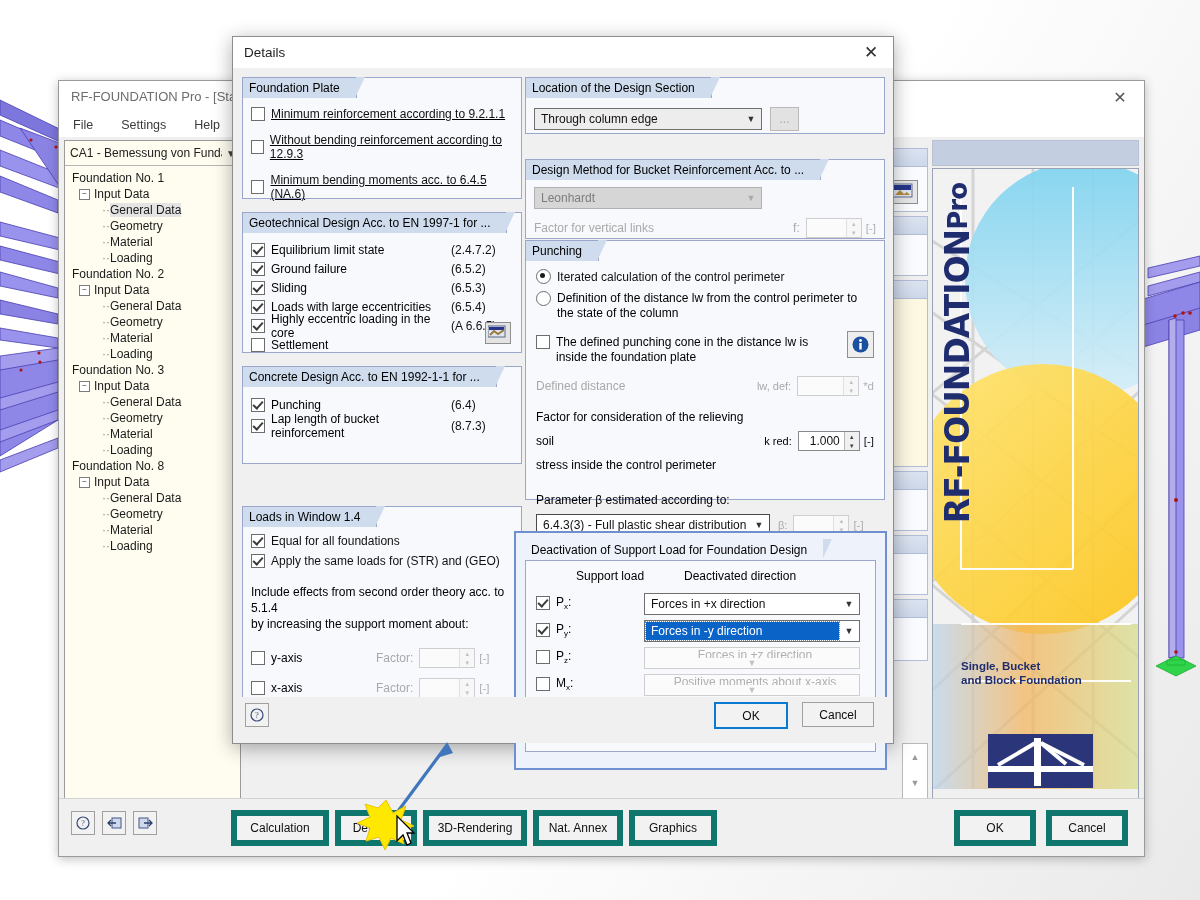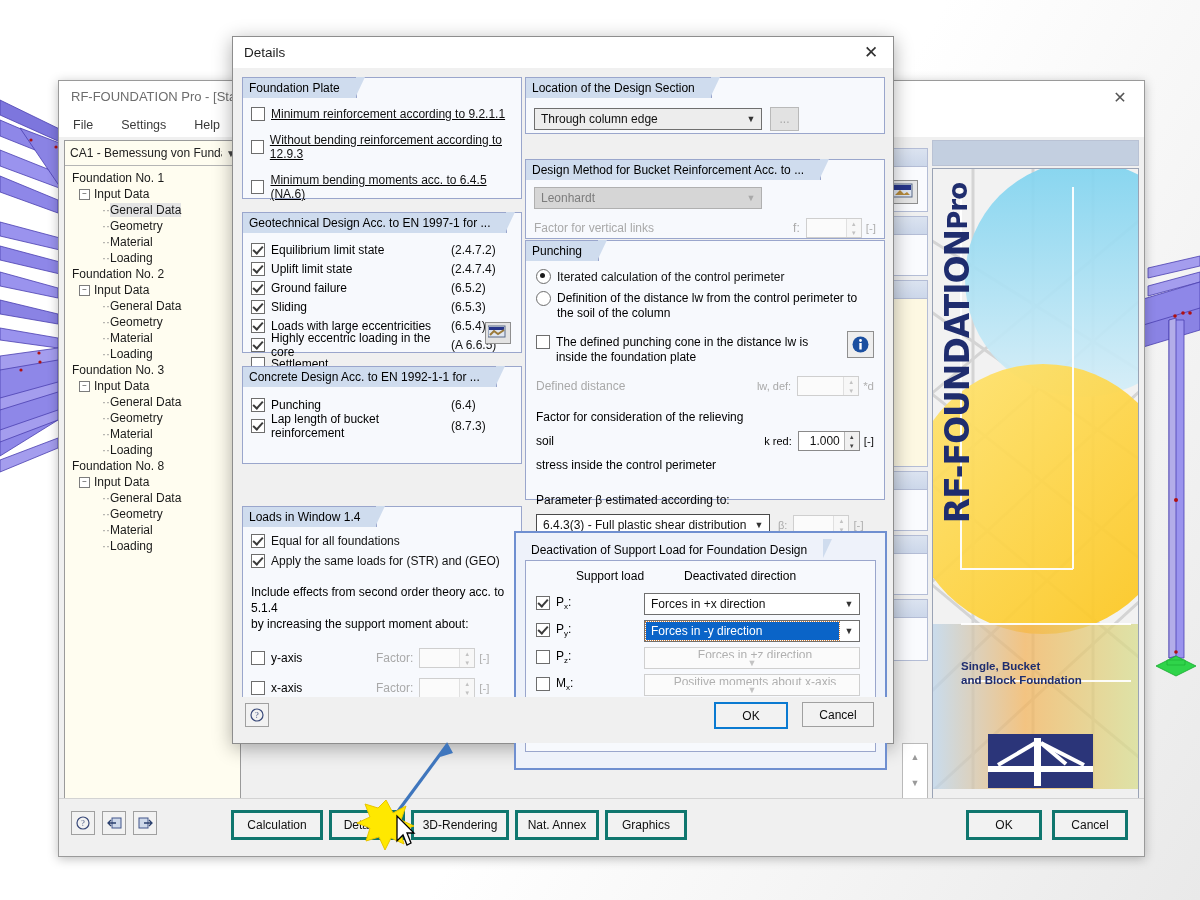--- a/index.html
+++ b/index.html
@@ -63,21 +63,21 @@
   #imgBox .logotxt .pro{font-size:26px;}
   #imgBox .subtxt{position:absolute;left:28px;top:490px;font-weight:bold;
     font-size:11.5px;line-height:14px;color:#1f2d6e;}
   #dlubalLogo{position:absolute;left:55px;top:565px;width:105px;height:54px;}
 
   
   #mainBottom{position:absolute;left:0;right:0;bottom:0;height:57px;background:#f0f0f0;
     border-top:1px solid #d3d3d3;}
   .smallbtn{width:22px;height:22px;border:1px solid #a0a0a0;background:#f2f2f2;
     display:inline-flex;align-items:center;justify-content:center;vertical-align:middle;}
-  .wbtn{height:24px;border:3px solid #0f766e;background:#f2f2f2;font-size:12px;
+  .wbtn{height:24px;border:6px solid #0f766e;background:#f2f2f2;font-size:12px;
     display:inline-flex;align-items:center;justify-content:center;color:#101010;
     font-family:"Liberation Sans",sans-serif;}
 
   
   #dlg{position:absolute;left:232px;top:36px;width:660px;height:706px;
     background:#f0f0f0;border:1px solid #8d8d8d;
     box-shadow:0 4px 18px rgba(0,0,0,.32);}
   #dlgTitle{height:31px;background:#ffffff;display:flex;align-items:center;}
   #dlgTitleText{flex:1;padding-left:11px;font-size:13.5px;color:#1d1d1d;}
   #dlgClose{width:44px;height:30px;display:flex;align-items:center;justify-content:center;
@@ -413,25 +413,20 @@
     <div class="grp" style="left:9px;top:144px;width:278px;height:139px;">
       <div class="hdr">Geotechnical Design Acc. to EN 1997-1 for ...</div>
       <div class="body" style="padding:8px 8px 0 8px;" id="geoList">
           <div style="display: flex; align-items: center; height: 19px; font-size: 12px;">
             <span class="cb on"></span>
             <span style="flex:1">Equilibrium limit state</span>
             <span class="ref" style="width:62px">(2.4.7.2)</span>
           </div>
           <div style="display: flex; align-items: center; height: 19px; font-size: 12px;">
             <span class="cb on"></span>
-            <span style="flex:1">Uplift limit state</span>
-            <span class="ref" style="width:62px">(2.4.7.4)</span>
-          </div>
-          <div style="display: flex; align-items: center; height: 19px; font-size: 12px;">
-            <span class="cb on"></span>
             <span style="flex:1">Ground failure</span>
             <span class="ref" style="width:62px">(6.5.2)</span>
           </div>
           <div style="display: flex; align-items: center; height: 19px; font-size: 12px;">
             <span class="cb on"></span>
             <span style="flex:1">Sliding</span>
             <span class="ref" style="width:62px">(6.5.3)</span>
           </div>
           <div style="display: flex; align-items: center; height: 19px; font-size: 12px;">
             <span class="cb on"></span>
@@ -559,21 +554,21 @@
       <div class="body" style="padding:9px 10px 0 10px;">
 
         <div class="row" style="margin-bottom:7px;">
           <span class="rb on"></span>
           <span>Iterated calculation of the control perimeter</span>
         </div>
         <div style="display:flex;">
           <span class="rb"></span>
           <span style="font-size:12px;line-height:15px;">
             <span>Definition of the distance lw from the control perimeter to</span><br>
-            <span>the soil of the column</span>
+            <span>the state of the column</span>
           </span>
         </div>
 
         <div style="display:flex;margin-top:14px;">
           <span class="cb"></span>
           <span style="font-size:12px;line-height:15px;flex:1;">
             <span>The defined punching cone in the distance lw is</span><br>
             <span>inside the foundation plate</span>
           </span>
           <span style="width:25px;height:25px;border:1px solid #8f8f8f;background:#eee;display:flex;align-items:center;justify-content:center;margin-top:-4px;">

